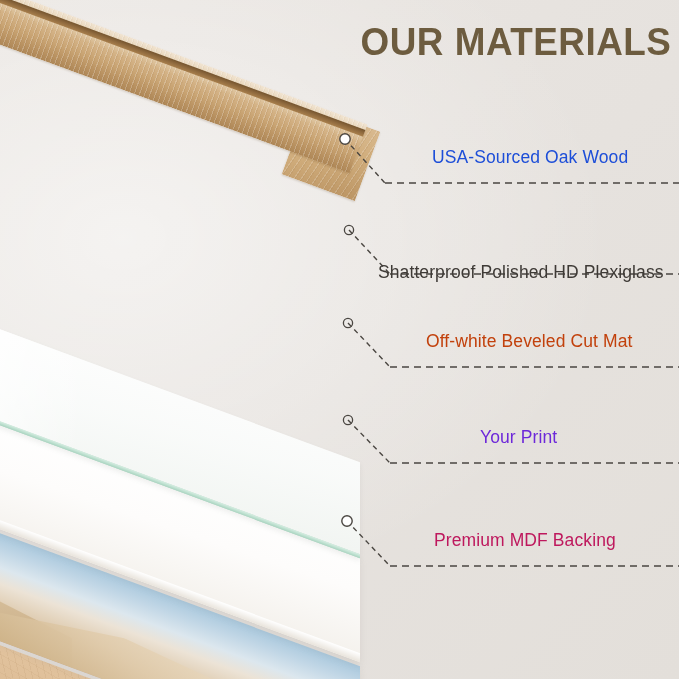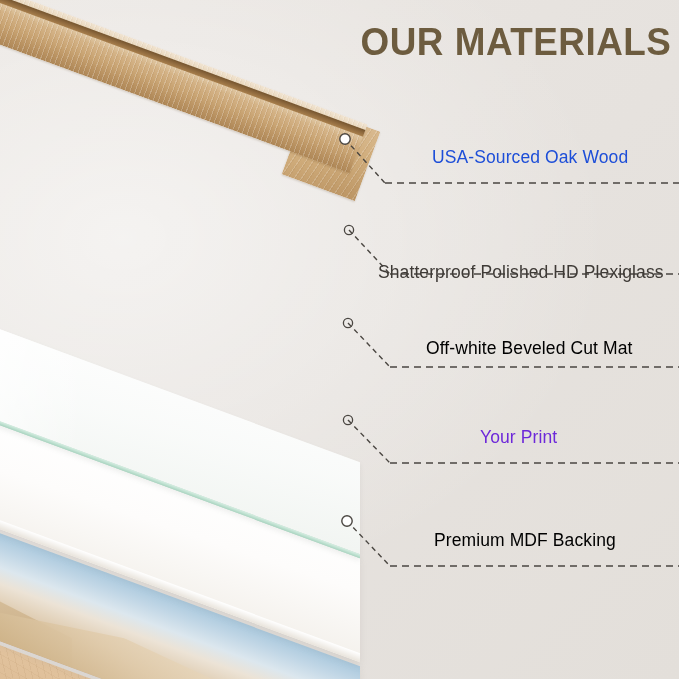--- a/index.html
+++ b/index.html
@@ -241,19 +241,19 @@
       <line x1="348" y1="420" x2="390" y2="463" stroke="#4a4641" stroke-width="1.4" stroke-dasharray="5 4"></line>
       <line x1="390" y1="463" x2="679" y2="463" stroke="#4a4641" stroke-width="1.4" stroke-dasharray="7 5"></line>
       <circle cx="348" cy="420" r="4.6" fill="none" stroke="#4a4641" stroke-width="1.3"></circle>
       <line x1="347" y1="521" x2="390" y2="566" stroke="#4a4641" stroke-width="1.4" stroke-dasharray="5 4"></line>
       <line x1="390" y1="566" x2="679" y2="566" stroke="#4a4641" stroke-width="1.4" stroke-dasharray="7 5"></line>
       <circle cx="347" cy="521" r="5.2" fill="#ffffff" stroke="#4a4641" stroke-width="1.4"></circle>
     </svg>
 
   <div class="label" id="lbl-0" style="left: 432px; top: 147px; color: #1d4ed8;">USA-Sourced Oak Wood</div>
   <div class="label" id="lbl-1" style="left: 378px; top: 238px; color: rgb(62, 58, 54); margin-top: 24px;">Shatterproof Polished HD Plexiglass</div>
-  <div class="label" id="lbl-2" style="left: 426px; top: 338px; color: #000000; text-align: right;">Off-white Beveled Cut Mat</div>
+  <div class="label" id="lbl-2" style="left: 426px; top: 331px; color: #c2410c; text-align: right;">Off-white Beveled Cut Mat</div>
   <div class="label" id="lbl-3" style="left: 480px; top: 427px; color: #6d28d9;">Your Print</div>
-  <div class="label" id="lbl-4" style="left: 434px; top: 530px; color: #000000;">Premium MDF Backing</div>
+  <div class="label" id="lbl-4" style="left: 434px; top: 530px; color: #be185d;">Premium MDF Backing</div>
 
   <div id="title">OUR MATERIALS</div>
 
 </div>
 
 </body></html>

